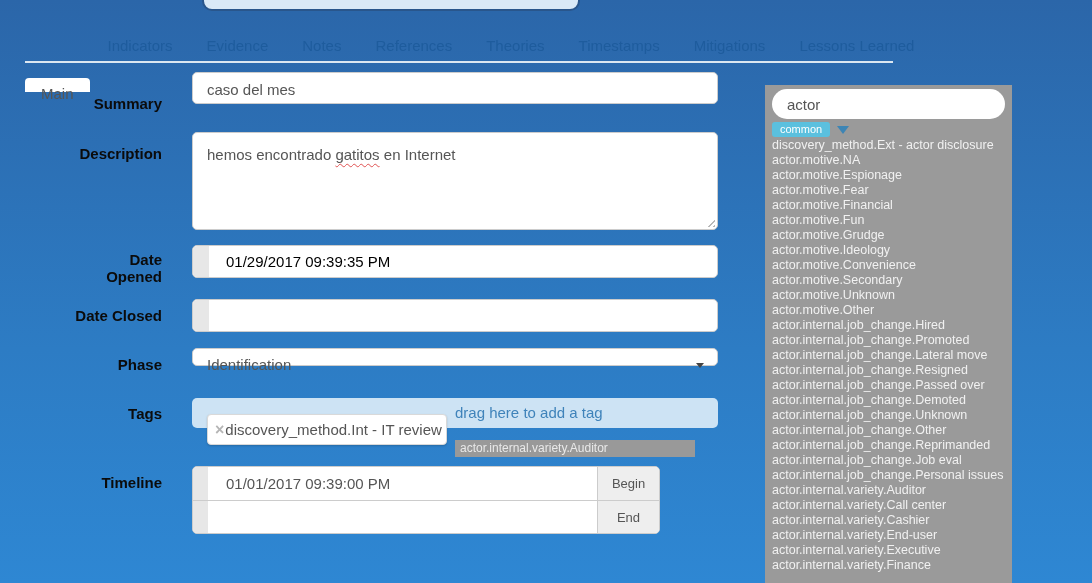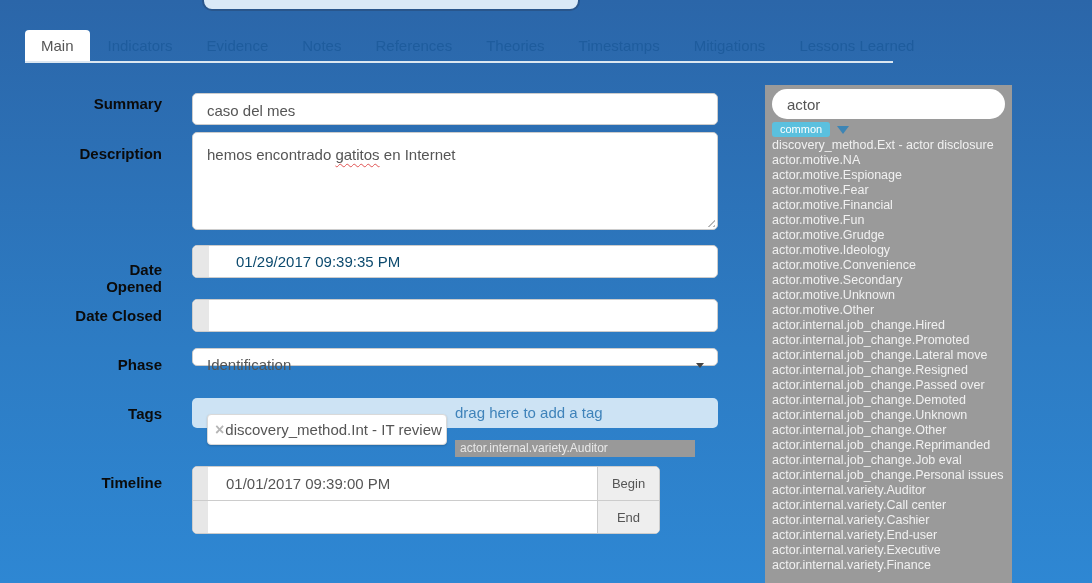--- a/index.html
+++ b/index.html
@@ -9,21 +9,21 @@
            background:linear-gradient(180deg,#2b66a9 0%, #2d7cc4 60%, #2e87d3 100%); }
 
   
   .top-input { position:absolute; left:202px; top:-22px; width:378px; height:33px;
                background:#d9e9f7; border:2px solid #29568c; border-radius:10px; }
 
   
   .tabbar { position:absolute; left:25px; top:30px; display:flex; height:32px; }
   .tab { padding:7px 16px; margin-right:2px; font-size:15px; color:#1e5c9d; cursor:pointer;
          white-space:nowrap; }
-  .tab.active { background:#fff; color:#555; border-radius:4px 4px 0 0; }
+  .tab.active { background:#fff; color:#555; border-radius:4px 4px 0 0;margin-top:48px; }
   .tab-underline { position:absolute; left:25px; top:61px; width:868px; height:2px;
                    background:#dce7f1; }
 
   
   .flabel { position:absolute; width:142px; text-align:right; font-size:15px; font-weight:bold;
             color:#0b0b0b; line-height:17px; }
 
   
   .field { position:absolute; left:192px; width:526px; background:#fff;
            border:1px solid #ccc; border-radius:5px; font-size:15px; color:#555; }
@@ -33,21 +33,21 @@
   .desc-box { top:132px; height:98px; padding:13px 14px; line-height:18px; }
   .squiggle { text-decoration:underline; text-decoration-style:wavy;
               text-decoration-color:#e05252; text-decoration-thickness:1px; text-underline-offset:3px; }
   .resize-handle { position:absolute; right:2px; bottom:2px; width:10px; height:10px;
      background:repeating-linear-gradient(135deg, transparent 0 2px, #b9b9b9 2px 3.4px);
      clip-path:polygon(100% 0, 100% 100%, 0 100%); }
 
   .input-group { display:flex; align-items:stretch; overflow:hidden; }
   .group-addon-left { width:16px; background:#e7e7e7; border-radius:4px 0 0 4px; flex:none; }
   .group-input { flex:1; border:none; outline:none; background:transparent; font-family:inherit;
-                 font-size:15px; color:#0c4a6e; padding-left:27px; }
+                 font-size:15px; color:#000000; padding-left:17px; }
 
   .select-caret { position:absolute; right:13px; top:14px; width:0; height:0;
                   border-left:4px solid transparent; border-right:4px solid transparent;
                   border-top:5px solid #444; }
 
   
   .tags-area { position:absolute; left:192px; top:398px; width:526px; height:30px;
                background:#cde3f4; border-radius:5px; }
   .tags-hint { position:absolute; left:263px; top:6px; font-size:15px; color:#3f83ba; }
   .tag-chip { position:absolute; left:15px; top:16px; width:240px; height:31px; background:#fff;
@@ -102,31 +102,31 @@
     <div class="tab">Notes</div>
     <div class="tab">References</div>
     <div class="tab">Theories</div>
     <div class="tab">Timestamps</div>
     <div class="tab">Mitigations</div>
     <div class="tab">Lessons Learned</div>
   </div>
   <div class="tab-underline"></div>
 
   <div class="flabel" style="left:20px; top:95px;">Summary</div>
-  <div class="field" style="top:93px; height:32px;">
+  <div class="field" style="top:72px; height:32px;">
     <input class="txt" value="caso del mes" style="">
   </div>
 
   <div class="flabel" style="left:20px; top:145px;">Description</div>
   <div class="field desc-box">
     <span>hemos encontrado </span><span class="squiggle">gatitos</span><span> en Internet</span>
     <div class="resize-handle"></div>
   </div>
 
-  <div class="flabel" style="left:92px; top:261px; width:70px;">Date Opened</div>
+  <div class="flabel" style="left:92px; top:251px; width:70px;">Date Opened</div>
   <div class="field input-group" style="top:245px; height:33px;">
     <div class="group-addon-left"></div>
     <input class="group-input" value="01/29/2017 09:39:35 PM" style="">
   </div>
 
   <div class="flabel" style="left:20px; top:307px;">Date Closed</div>
   <div class="field input-group" style="top:299px; height:33px;">
     <div class="group-addon-left"></div>
     <input class="group-input" value="" style="">
   </div>

